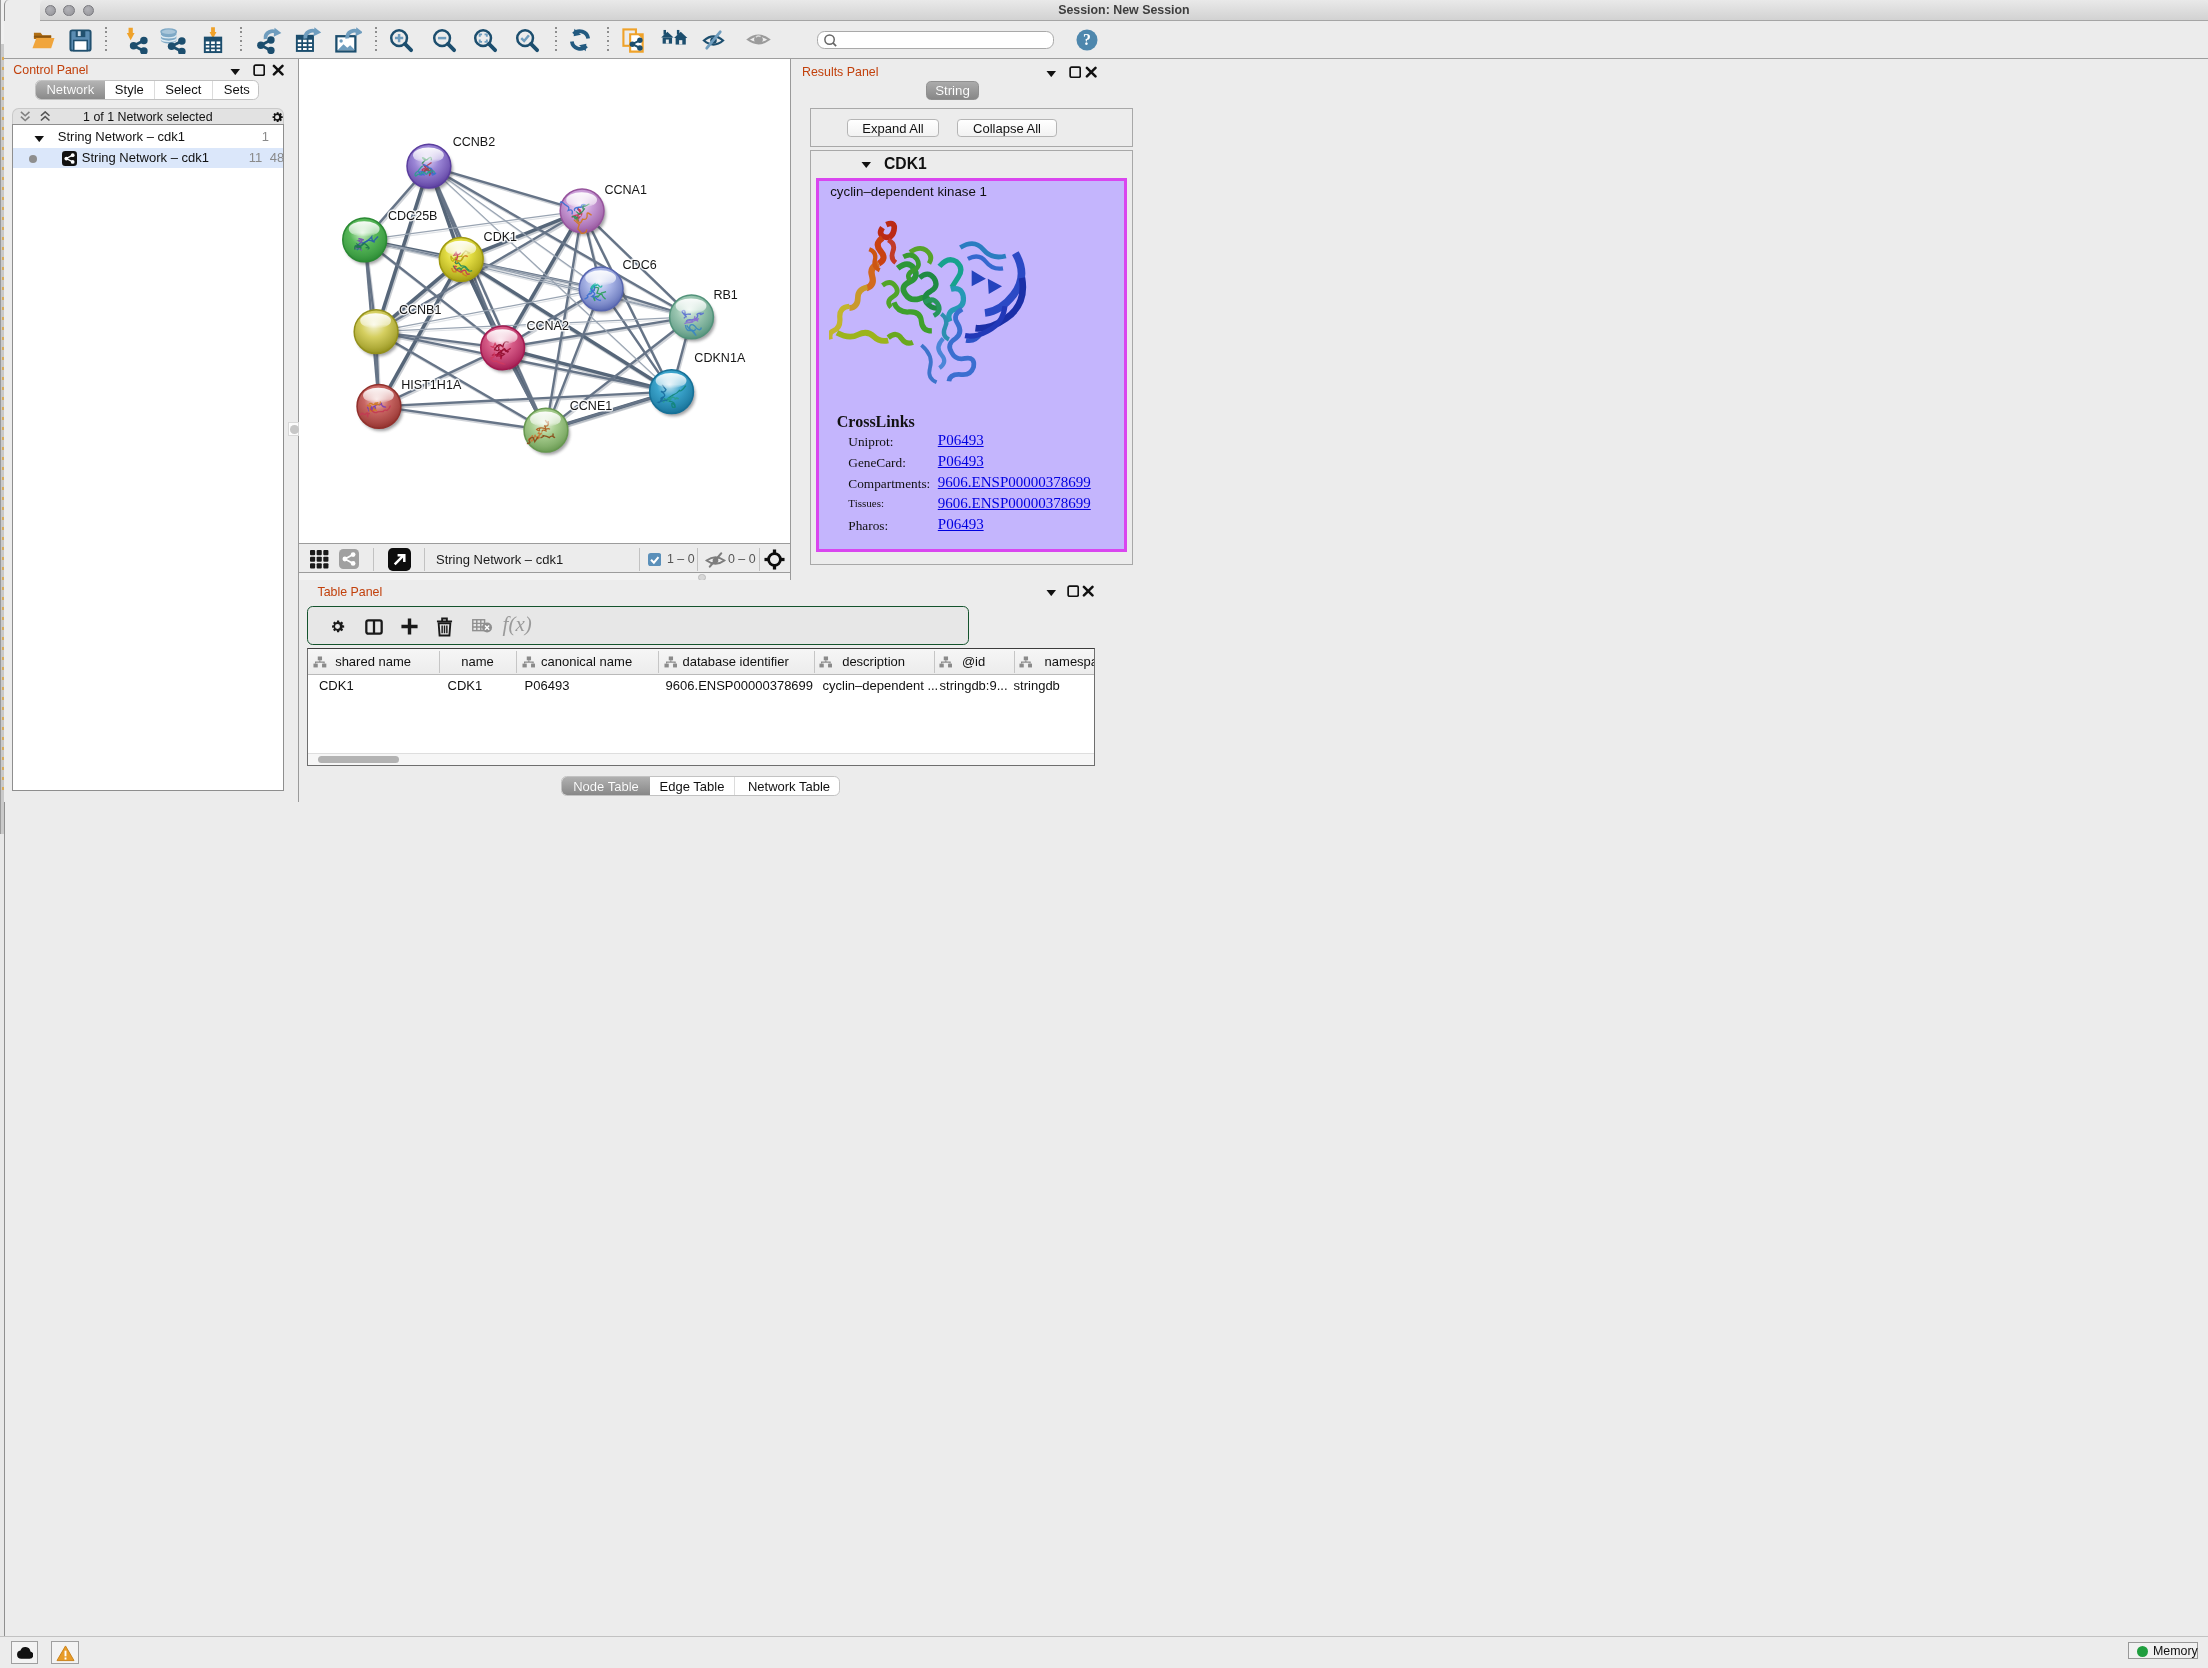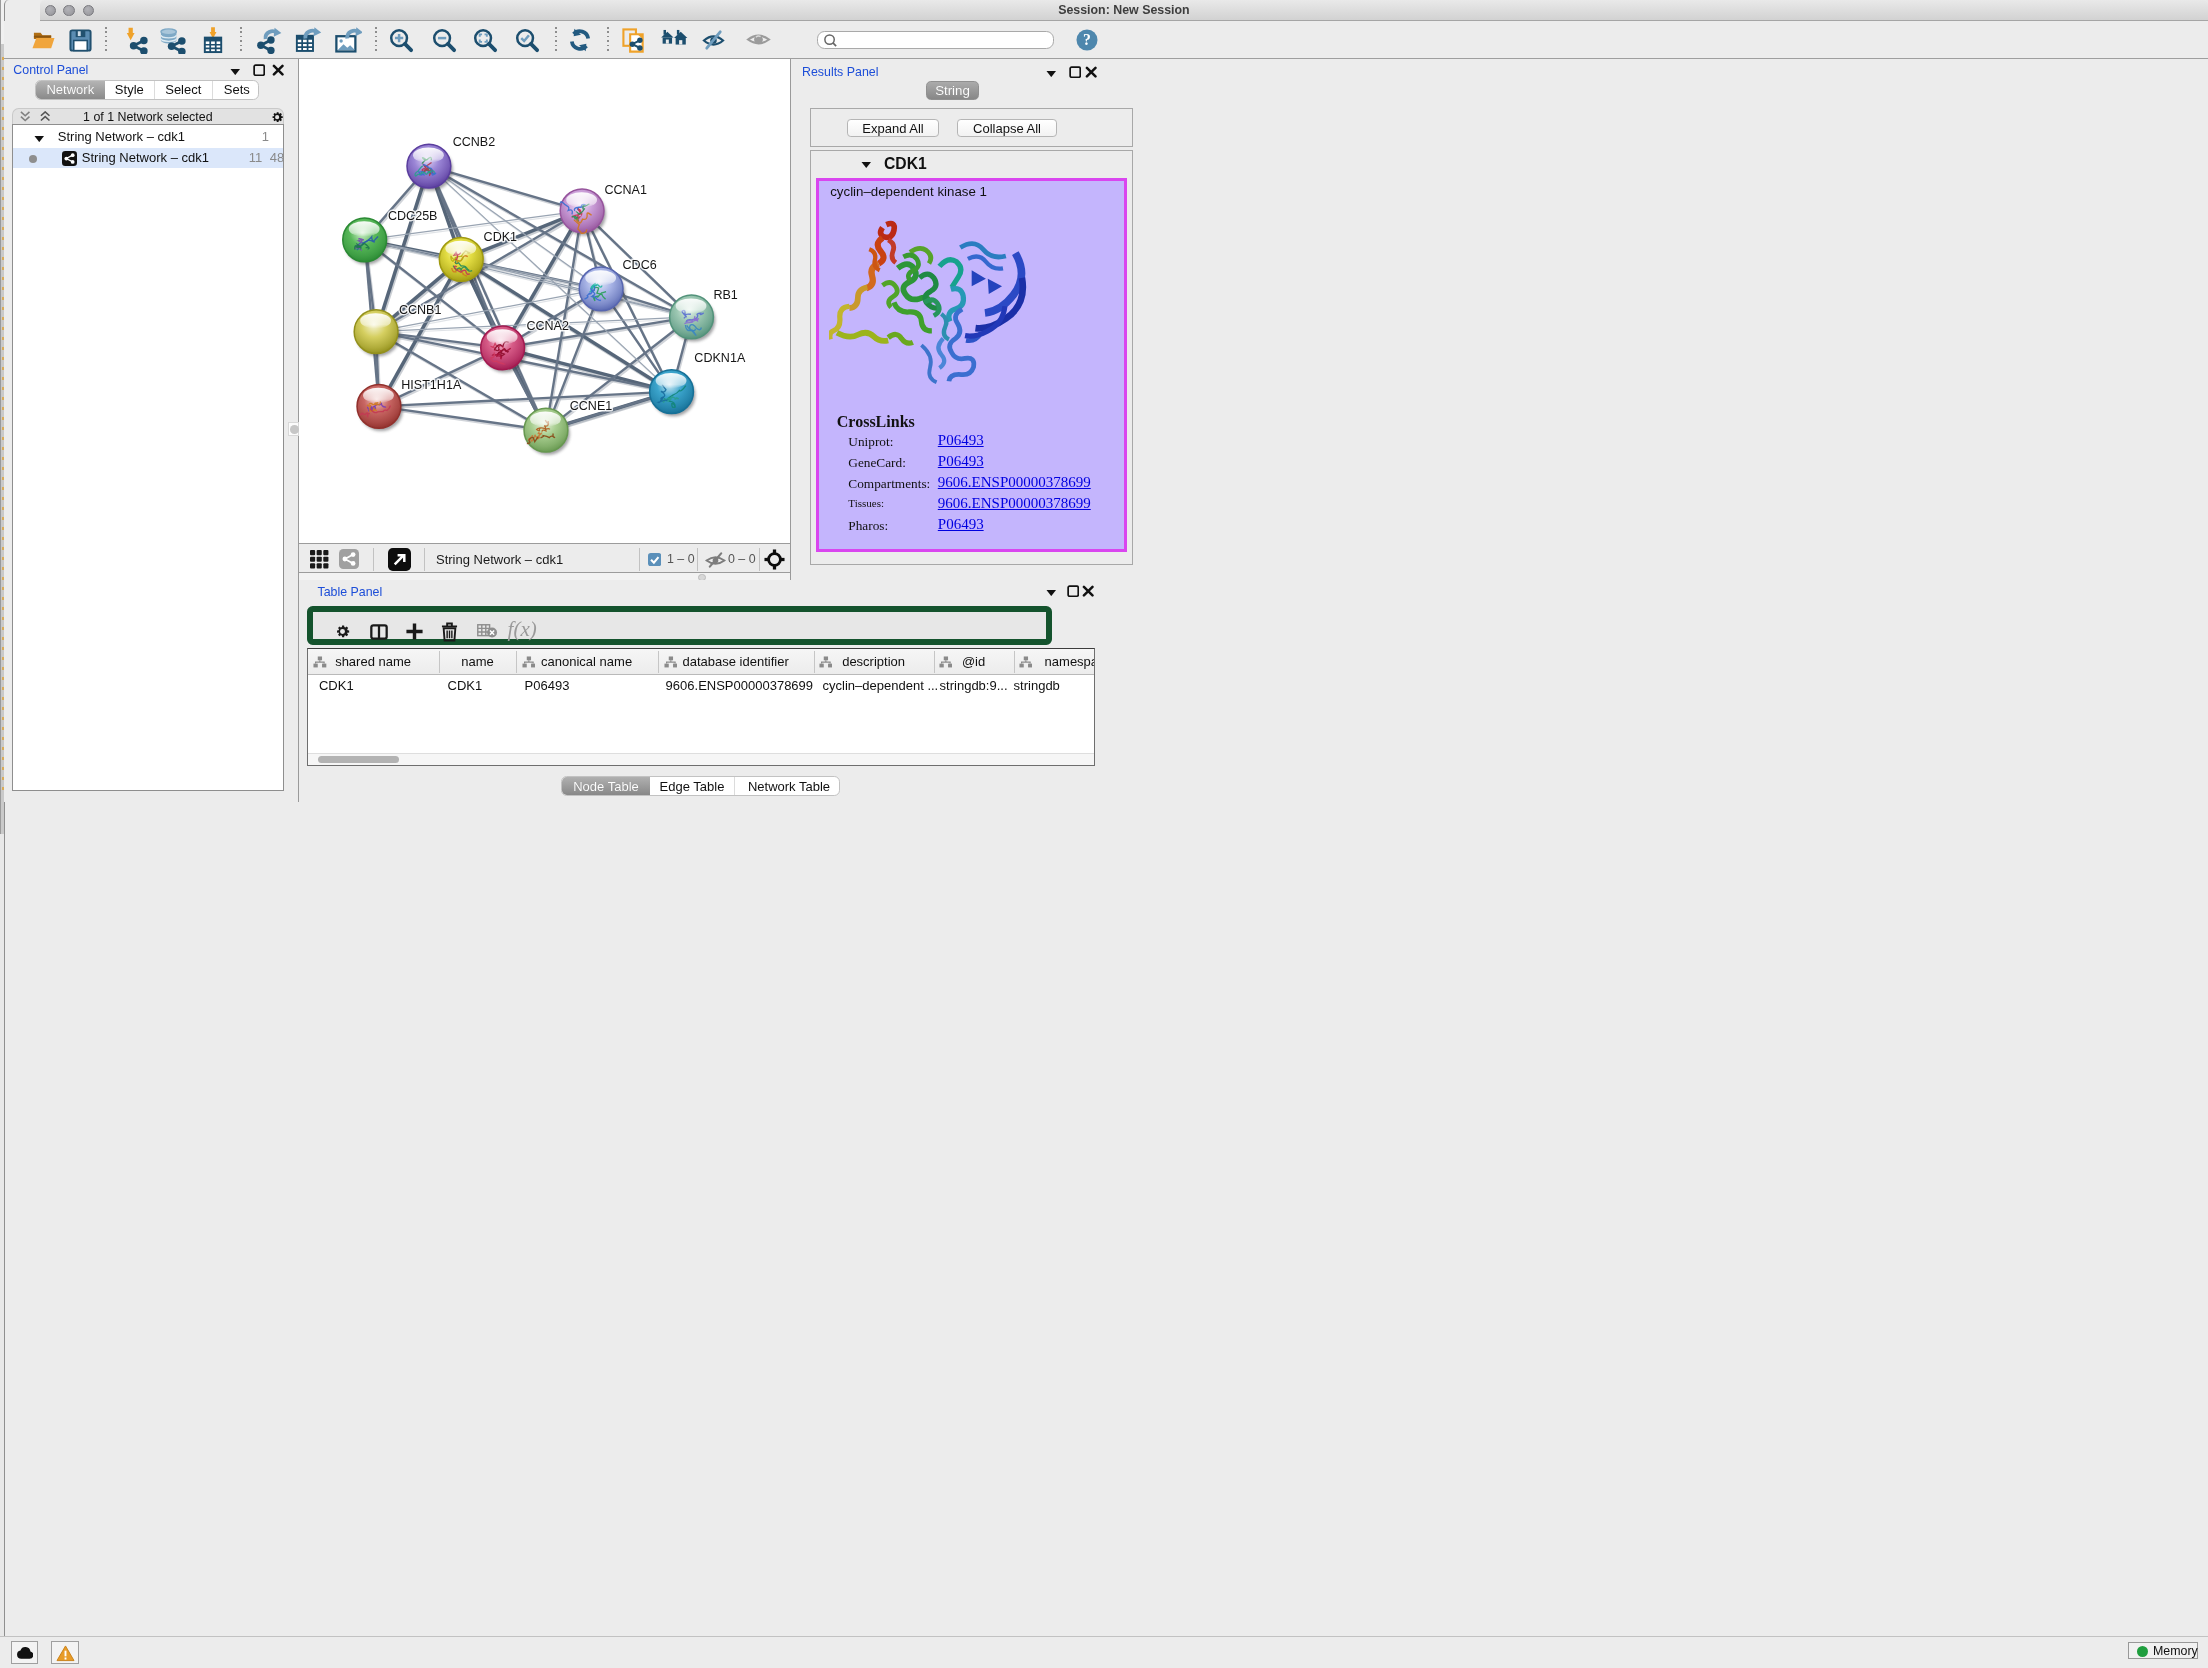--- a/index.html
+++ b/index.html
@@ -7,21 +7,21 @@
 #strip .top{position:absolute;left:0;top:0;width:3.8px;height:44px;background:#f0f0f0;}
 #strip .dots{position:absolute;left:0.5px;top:57px;width:2.9px;height:735px;
  background:repeating-linear-gradient(180deg,rgba(222,164,58,0.8) 0 2.9px,transparent 2.9px 10px);}
 #titlebar{position:absolute;left:3.8px;top:0;right:0;height:21.4px;background:linear-gradient(#e9e9e9,#d2d2d2);border-bottom:1px solid #a5a5a5;border-radius:4.8px 4.8px 0 0;margin-left:36px;}
 .tl{position:absolute;top:4.8px;width:11.4px;height:11.4px;border-radius:50%;background:radial-gradient(circle at 40% 35%,#b3b3b8,#939398);border:0.8px solid #79797e;}
 #title{position:absolute;top:3.3px;left:0;right:0;text-align:center;font-size:12.4px;font-weight:700;color:#3e3e3e;}
 #toolbar{position:absolute;left:3.8px;top:21.4px;right:0;height:38px;background:#ececec;border-bottom:1px solid #9e9e9e;}
 .tbi{position:absolute;}
 .tsep{position:absolute;top:5.7px;width:1.9px;height:26px;background:repeating-linear-gradient(180deg,#8d8d8d 0 1.5px,transparent 1.5px 4.4px);}
 #searchbox{position:absolute;left:813px;top:9.5px;width:237px;height:18px;background:#fff;border:1px solid #a9a9a9;border-radius:7.6px;}
-.ptitle{font-size:12.4px;color:#1d4ed8;}
+.ptitle{font-size:12.4px;color:#c2410c;}
 
 #cpwrap{position:absolute;left:3.8px;top:59px;width:295px;height:743px;background:#ececec;border-right:1px solid #9a9a9a;}
 #cpbar{position:absolute;left:8px;top:49px;width:272px;height:16px;background:#e2e2e2;border:1px solid #c9c9c9;border-bottom:none;border-radius:6.7px 6.7px 0 0;}
 #cplist{position:absolute;left:8px;top:65px;width:272px;height:667px;background:#fff;border:1px solid #8e8e8e;}
 .row1{position:absolute;left:0;top:2.9px;width:100%;height:20px;}
 .row2{position:absolute;left:0;top:23px;width:100%;height:20.4px;background:#dbe7fa;}
 .g{color:#8a8a8a;}
 
 #canvas{position:absolute;left:299px;top:59px;width:491px;height:484px;background:#fff;}
 #cvbar{position:absolute;left:299px;top:543px;width:491px;height:30px;background:#ececec;border-top:1px solid #9c9c9c;border-bottom:1px solid #9c9c9c;}
@@ -29,21 +29,21 @@
 .cvsep{position:absolute;top:3.8px;width:1px;height:23px;background:#c2c2c2;}
 
 #rp{position:absolute;left:790px;top:59px;width:314px;height:521px;background:#ececec;border-left:1px solid #9a9a9a;}
 .rbox{position:absolute;left:19px;width:323px;border:1px solid #a8a8a8;background:#ececec;}
 .btn{position:absolute;background:linear-gradient(#ffffff,#f2f2f2);border:1px solid #b5b5b5;border-radius:3.8px;font-size:13px;color:#111;text-align:center;}
 #rpcontent{position:absolute;left:4.8px;right:4.8px;top:27px;bottom:12.4px;background:#c4b5fd;border:3px solid #d946ef;overflow:hidden;}
 .serif{font-family:"Liberation Serif",serif;}
 .link{color:#0000e0;text-decoration:underline;}
 
 #tp{position:absolute;left:299px;top:580px;width:805px;height:223px;background:#ececec;}
-#tptools{position:absolute;left:7.6px;top:26px;width:745px;height:39px;background:#e7e7e7;border:6px solid #14532d;border-radius:5.7px;}
+#tptools{position:absolute;left:7.6px;top:26px;width:662px;height:39px;background:#e7e7e7;border:1px solid #14532d;border-radius:5.7px;}
 #tbl{position:absolute;left:7.6px;top:68px;width:788px;height:118px;background:#fff;border:1px solid #6e6e6e;border-top:1.9px solid #3c3c3c;overflow:hidden;}
 #thead{position:absolute;left:0;top:0;width:100%;height:26px;background:linear-gradient(#f6f6f6,#ececec);border-bottom:1px solid #b9b9b9;}
 .th{position:absolute;top:0;height:26px;font-size:13px;color:#111;line-height:26px;text-align:center;}
 .thsep{position:absolute;top:1.9px;width:1px;height:22px;background:#c6c6c6;}
 .trico{position:absolute;top:6.7px;width:13.8px;height:12.4px;}
 .td{position:absolute;top:29px;font-size:13px;color:#111;}
 #hscroll{position:absolute;left:10px;bottom:1.9px;width:81px;height:7.6px;background:#b3b3b3;border-radius:3.8px;}
 
 #status{position:absolute;left:0;right:0;bottom:0;height:32px;background:#ececec;border-top:1px solid #c2c2c2;}
 .sbtn{position:absolute;top:4.3px;width:27.6px;height:23px;background:#f3f3f3;border:1px solid #9f9f9f;}

